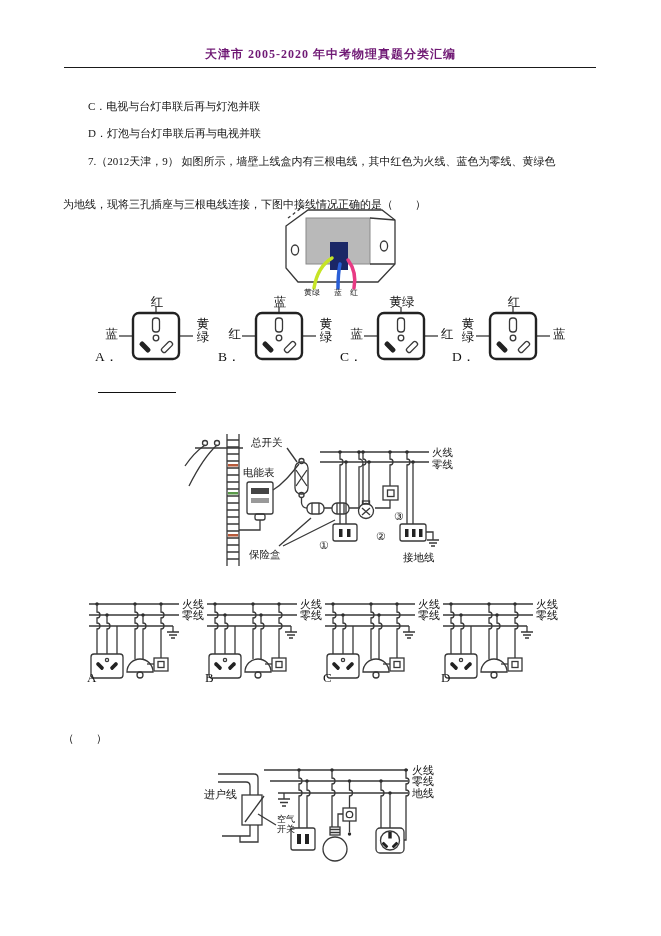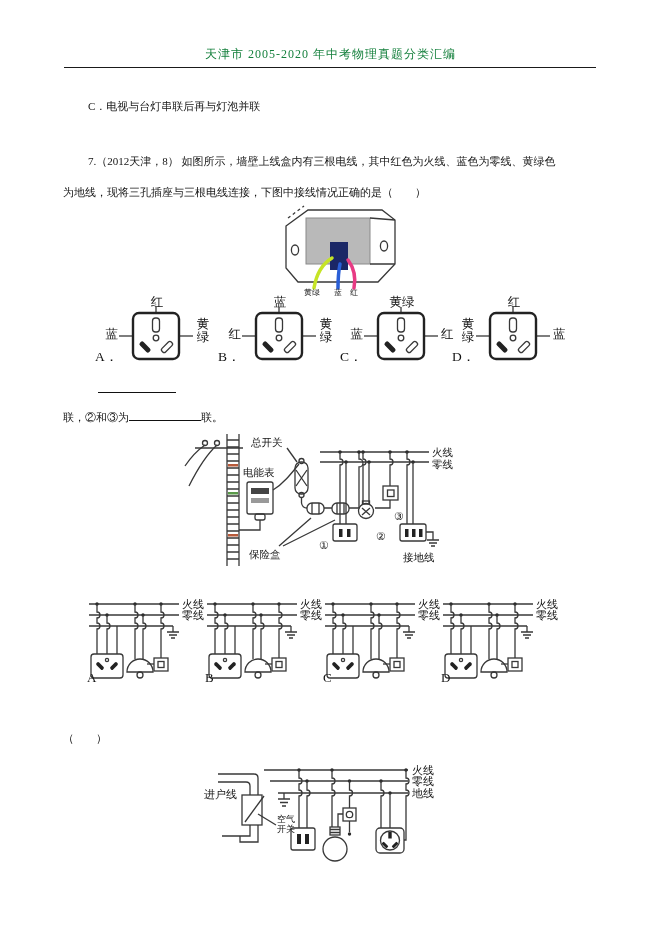--- a/index.html
+++ b/index.html
@@ -2,21 +2,21 @@
 <html><head>
 <meta charset="utf-8">
 <style>
   html,body{margin:0;padding:0;background:#ffffff;}
   .page{
     position:relative;width:661px;height:936px;background:#fff;overflow:hidden;
     font-family:"Liberation Serif","DejaVu Serif",serif;color:#111;
   }
   .t{position:absolute;white-space:nowrap;font-size:11px;line-height:1.2;color:#151515;}
   .hdr{position:absolute;top:46px;left:0;width:100%;text-align:center;
-       font-size:12px;letter-spacing:1px;color:#15803d;}
+       font-size:12px;letter-spacing:1px;color:#701a75;font-weight:bold;}
   .rule{position:absolute;top:67px;left:64px;width:532px;border-top:1.6px solid #1a1a1a;}
   .blank{display:inline-block;height:13px;border-bottom:1px solid #111;vertical-align:baseline;}
   .grp{position:absolute;width:150px;height:80px;}
   .grp .top-lbl{position:absolute;left:40px;top:0;width:48px;text-align:center;font-size:12.5px;}
   .grp .left-lbl{position:absolute;left:0;top:32px;width:25px;text-align:right;font-size:12.5px;}
   .grp .right-lbl{position:absolute;left:103px;top:32px;width:34px;font-size:12.5px;}
   .grp .letter{position:absolute;left:2px;top:54px;font-size:13.5px;}
   .stack{display:inline-block;width:14px;line-height:1.02;word-break:break-all;text-align:center;}
   .stack.up{position:relative;top:-8px;}
   svg{position:absolute;}
@@ -28,23 +28,24 @@
 </style>
 </head>
 <body>
 
 <div class="page">
 
   <div class="hdr">天津市 2005-2020 年中考物理真题分类汇编</div>
   <div class="rule"></div>
 
   <div class="t" style="left:88px;top:100px">C．电视与台灯串联后再与灯泡并联</div>
-
-  <div class="t" style="left:88px;top:155px">7.（2012天津，8）  如图所示，墙壁上线盒内有三根电线，其中红色为火线、蓝色为零线、黄绿色</div>
-  <div class="t" style="left:63px;top:186px">为地线，现将三孔插座与三根电线连接，下图中接线情况正确的是（　　）</div>
+  <div class="t" style="left:88px;top:127px">D．灯泡与台灯串联后再与电视并联</div>
+
+  <div class="t" style="left:88px;top:155px">7.（2012天津，9）  如图所示，墙壁上线盒内有三根电线，其中红色为火线、蓝色为零线、黄绿色</div>
+  <div class="t" style="left:63px;top:198px">为地线，现将三孔插座与三根电线连接，下图中接线情况正确的是（　　）</div>
 
   <svg style="left:274px;top:202px" width="132" height="94" viewBox="0 0 132 94">
     <path class="s" d="M14 16 L30 4" stroke-dasharray="3,3"></path>
     <path class="s" d="M12 24 L34 8 L108 8 L121 18 L121 62 L104 80 L24 80 L12 66 Z"></path>
     <rect x="32" y="16" width="64" height="46" fill="#b9b9b9" stroke="#8a8a8a" stroke-width="1"></rect>
     <path class="s" d="M121 18 L96 16 M121 62 L96 62"></path>
     <ellipse cx="21" cy="48" rx="3.6" ry="5" class="s"></ellipse>
     <ellipse cx="110" cy="44" rx="3.6" ry="5" class="s"></ellipse>
     <rect x="56" y="40" width="18" height="28" fill="#1b2766"></rect>
     <path d="M58 56 C48 62 42 74 40 86" fill="none" stroke-width="3.5" stroke-linecap="round" stroke="#c6e426"></path>
@@ -133,21 +134,20 @@
       <g transform="translate(74,40) rotate(45)">
           <rect class="s" x="-2.5" y="-6.5" width="5" height="13" rx="2" stroke-width="1.6"></rect>
         </g>
     </svg>
     <span class="left-lbl"><span class="stack up">黄绿</span></span>
     <span class="right-lbl">蓝</span>
     <span class="letter">D．</span>
   </div>
 
   <div class="t" style="left:98px;top:379px"><span class="blank" style="width:78px"></span></div>
-  <div class="t" style="left:63px;top:407px"><span>联，②和③为</span><span class="blank" style="width:72px"></span><span>联。</span></div>
 
   <svg style="left:183px;top:430px" width="280" height="138" viewBox="0 0 280 138">
 
     <line class="s" x1="44" y1="4" x2="44" y2="136"></line>
       <line class="s" x1="56" y1="4" x2="56" y2="136"></line>
     <path class="s" d="M44 10H56M44 17H56M44 24H56M44 31H56M44 38H56M44 45H56M44 52H56M44 59H56M44 66H56M44 73H56M44 80H56M44 87H56M44 94H56M44 101H56M44 108H56M44 115H56M44 122H56M44 129H56"></path>
     <rect x="45" y="34" width="10" height="2.5" fill="#b85a3a"></rect>
       <rect x="45" y="62" width="10" height="2.5" fill="#5a9a4a"></rect>
       <rect x="45" y="104" width="10" height="2.5" fill="#b85a3a"></rect>
     <line class="s" x1="12" y1="18" x2="60" y2="18"></line>

